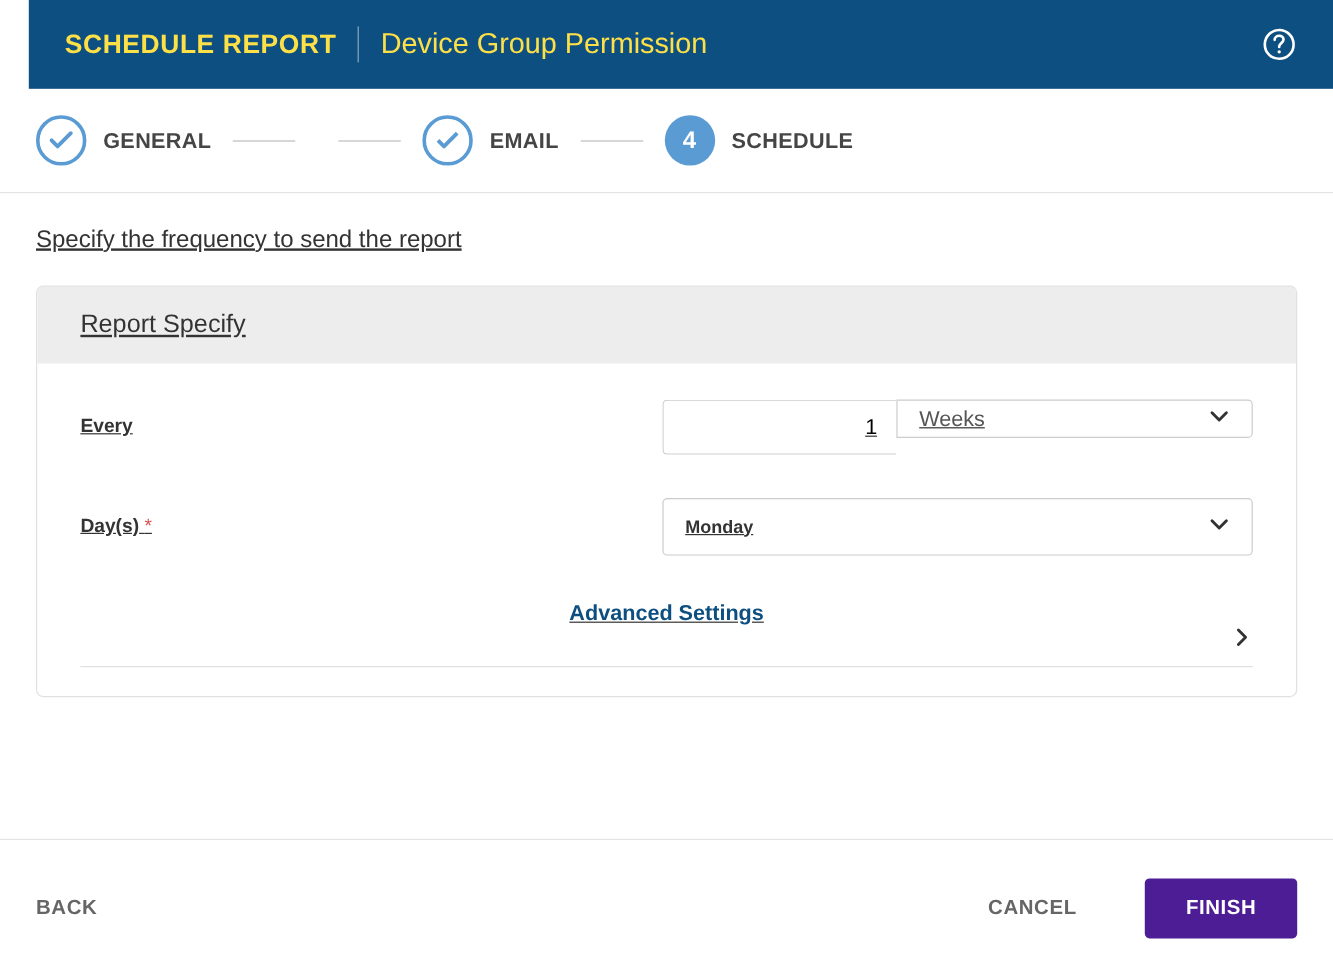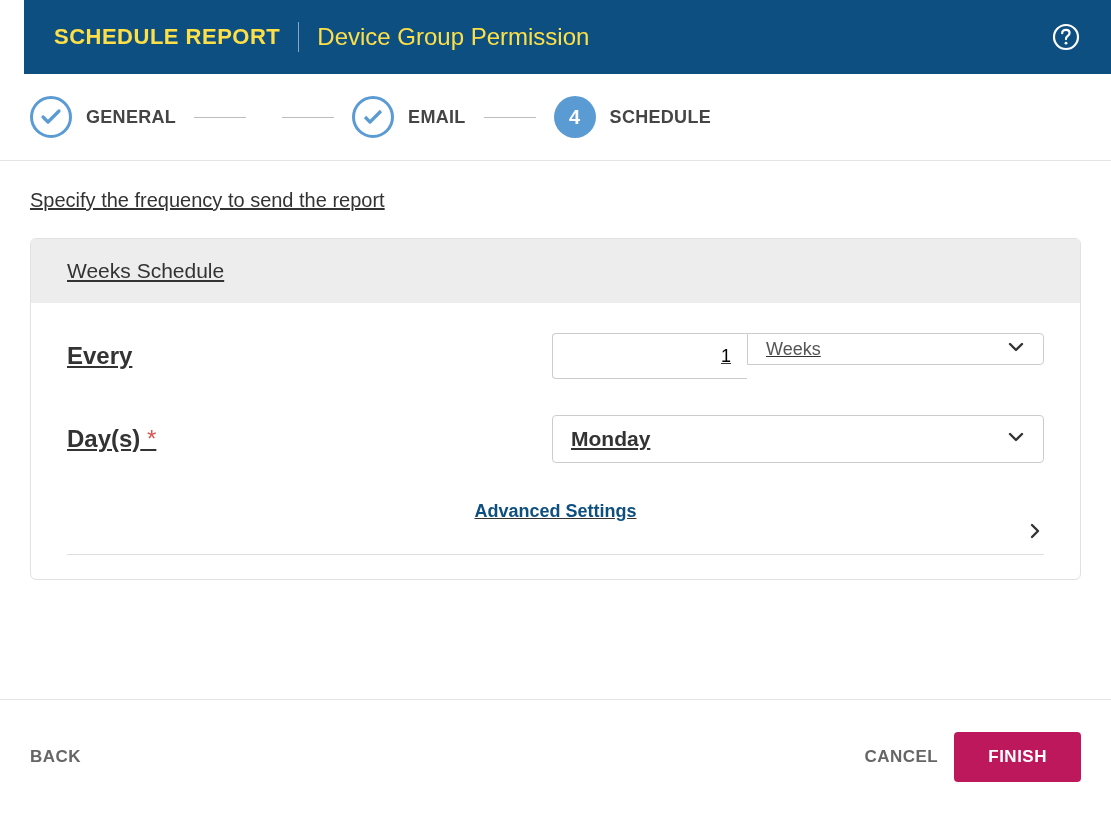--- a/index.html
+++ b/index.html
@@ -110,21 +110,21 @@
   .card-body {
     padding: 12px 36px 24px 36px;
   }
   .row {
     display: flex;
     align-items: center;
     padding: 18px 0;
   }
   .row-label {
     width: 485px;
-    font-size: 24px;
+    font-size: 16px;
     font-weight: 600;
     color: #333;
     flex-shrink: 0;
   }
   .row-label .req { color: #d9534f; font-weight: 400; }
   .row-controls {
     flex: 1;
     display: flex;
   }
   .num-input {
@@ -152,21 +152,21 @@
     position: relative;
   }
   .full-select {
     flex: 1;
     height: 48px;
     border: 1px solid #ccc;
     border-radius: 4px;
     display: flex;
     align-items: center;
     padding: 0 18px;
-    font-size: 21px;
+    font-size: 15px;
     font-weight: 600;
     color: #333;
     cursor: pointer;
     position: relative;
   }
   .chevron {
     margin-left: auto;
   }
   .time-input-wrap {
     flex: 1;
@@ -221,26 +221,27 @@
   }
   .btn {
     font-size: 17px;
     font-weight: 700;
     letter-spacing: 0.5px;
     cursor: pointer;
     border: none;
     background: none;
   }
   .btn-back { color: #666; }
-  .btn-cancel { color: #666; margin-left: auto; margin-right: 16px; }
+  .btn-cancel { color: #666; margin-left: auto; margin-right: 37px; }
   .btn-finish {
-    background: #be185d;
+    background: #4c1d95;
     color: #fff;
     padding: 15px 34px;
     border-radius: 4px;
+    margin-left: 20px;
   }
 </style>
 </head>
 <body>
 
 <div class="header">
   <span class="header-title-main">SCHEDULE REPORT</span>
   <span class="header-divider"></span>
   <span class="header-subtitle">Device Group Permission</span>
   <span class="header-help">
@@ -278,21 +279,21 @@
   <div class="step">
     <span class="step-circle active">4</span>
     <span class="step-label">SCHEDULE</span>
   </div>
 </div>
 
 <div class="content">
   <div class="instruction">Specify the frequency to send the report</div>
 
   <div class="card">
-    <div class="card-header">Weeks Schedule</div>
+    <div class="card-header">Report Specify</div>
     <div class="card-body">
 
       <div class="row">
         <div class="row-label">Every</div>
         <div class="row-controls">
           <input class="num-input" type="text" value="1" style="">
           <div class="unit-select">
             <span>Weeks</span>
             <span class="chevron">
               <svg width="18" height="18" viewBox="0 0 18 18">

